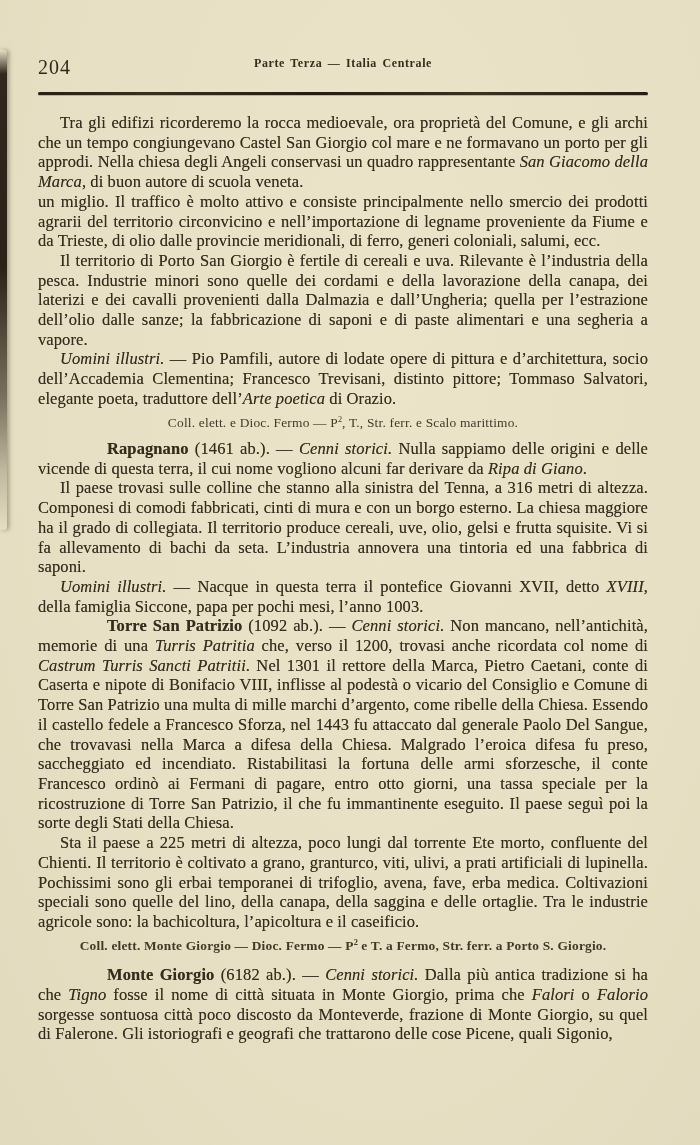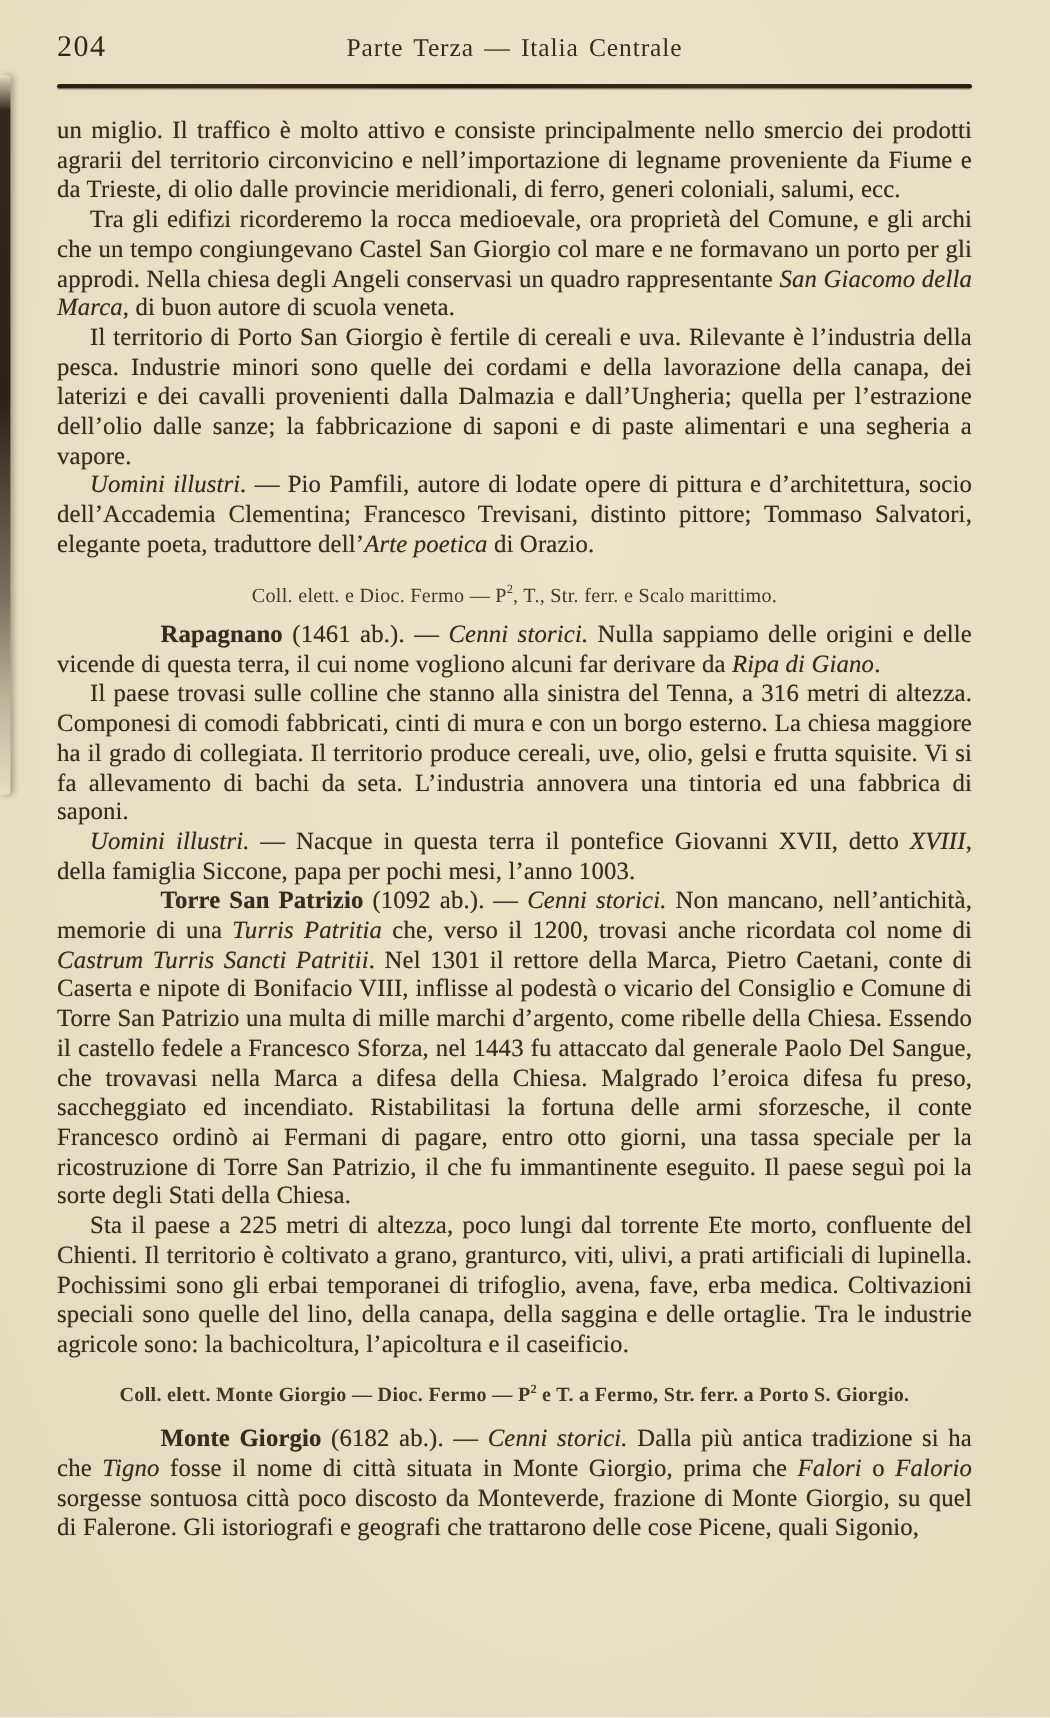--- a/index.html
+++ b/index.html
@@ -18,71 +18,72 @@
       rgba(24,15,6,.88) 5%,
       rgba(28,18,8,.92) 45%,
       rgba(30,20,9,.55) 72%,
       rgba(30,20,9,.18) 88%,
       rgba(30,20,9,0) 100%);
     box-shadow:2px 0 4px rgba(40,26,10,.35);
     border-radius:0 3px 3px 0;
   }
   .inner{position:absolute;left:38px;top:0;width:610px;}
   header{
-    display:flex;align-items:center;
-    padding-top:20px;
+    display:flex;align-items:flex-start;
+    padding-top:56px;
     position:relative;
   }
   .pagenum{font-size:20px;letter-spacing:1px;color:#32281a;}
   .runtitle{
     position:absolute;left:0;right:0;text-align:center;
-    font-size:17px;letter-spacing:.6px;color:#372d1f;
+    font-size:12px;letter-spacing:.6px;color:#372d1f;
     word-spacing:2px;
+    font-weight:bold;
   }
   .rule{
     margin-top:13px;height:3px;border-radius:2px;
     background:linear-gradient(to right,#2a2012,#3a2e1c 18%,#261d10 45%,#39301e 72%,#271e11 100%);
     box-shadow:0 1px 0 rgba(56,44,24,.25);
   }
   main{display:block;padding-top:18px;}
   p{margin:0;text-align:justify;}
   p.para{
     font-size:16.5px;line-height:19.7px;
     letter-spacing:.1px;
     color:#362c1e;
     text-shadow:0 0 .5px rgba(54,44,30,.55);
   }
   p.indent{text-indent:22px;}
   p.note{
     text-align:center;
     font-size:13.4px;line-height:16.5px;
     color:#43382706;
     color:#433827;
-    margin:16px 0 8px 0;
+    margin:6px 0 8px 0;
     letter-spacing:.2px;
   }
   p.note.lastnote{margin-bottom:11px;font-weight:bold;}
   .it{font-style:italic;}
   .bd{font-weight:bold;margin-left:47px;}
   sup{font-size:.62em;line-height:0;vertical-align:super;letter-spacing:0;}
 </style>
 </head>
 <body>
 
 <div class="page">
   <div class="gutter"></div>
   <div class="inner">
     <header>
       <span class="pagenum">204</span>
       <span class="runtitle">Parte Terza — Italia Centrale</span>
     </header>
     <div class="rule"></div>
     <main id="body">
+        <p class="para indent"><span>Tra gli edifizi ricorderemo la rocca medioevale, ora proprietà del Comune, e gli archi che un tempo congiungevano Castel San Giorgio col mare e ne formavano un porto per gli approdi. Nella chiesa degli Angeli conservasi un quadro rappresentante </span><span class="it">San Giacomo della Marca</span><span>, di buon autore di scuola veneta.</span></p>
         <p class="para"><span>un miglio. Il traffico è molto attivo e consiste principalmente nello smercio dei prodotti agrarii del territorio circonvicino e nell’importazione di legname proveniente da Fiume e da Trieste, di olio dalle provincie meridionali, di ferro, generi coloniali, salumi, ecc.</span></p>
-        <p class="para indent"><span>Tra gli edifizi ricorderemo la rocca medioevale, ora proprietà del Comune, e gli archi che un tempo congiungevano Castel San Giorgio col mare e ne formavano un porto per gli approdi. Nella chiesa degli Angeli conservasi un quadro rappresentante </span><span class="it">San Giacomo della Marca</span><span>, di buon autore di scuola veneta.</span></p>
         <p class="para indent"><span>Il territorio di Porto San Giorgio è fertile di cereali e uva. Rilevante è l’industria della pesca. Industrie minori sono quelle dei cordami e della lavorazione della canapa, dei laterizi e dei cavalli provenienti dalla Dalmazia e dall’Ungheria; quella per l’estrazione dell’olio dalle sanze; la fabbricazione di saponi e di paste alimentari e una segheria a vapore.</span></p>
         <p class="para indent"><span class="it">Uomini illustri.</span><span> — Pio Pamfili, autore di lodate opere di pittura e d’architettura, socio dell’Accademia Clementina; Francesco Trevisani, distinto pittore; Tommaso Salvatori, elegante poeta, traduttore dell’</span><span class="it">Arte poetica</span><span> di Orazio.</span></p>
         <p class="note"><span>Coll. elett. e Dioc. Fermo — P</span><sup>2</sup><span>, T., Str. ferr. e Scalo marittimo.</span></p>
         <p class="para indent"><span class="bd">Rapagnano</span><span> (1461 ab.). — </span><span class="it">Cenni storici.</span><span> Nulla sappiamo delle origini e delle vicende di questa terra, il cui nome vogliono alcuni far derivare da </span><span class="it">Ripa di Giano</span><span>.</span></p>
         <p class="para indent"><span>Il paese trovasi sulle colline che stanno alla sinistra del Tenna, a 316 metri di altezza. Componesi di comodi fabbricati, cinti di mura e con un borgo esterno. La chiesa maggiore ha il grado di collegiata. Il territorio produce cereali, uve, olio, gelsi e frutta squisite. Vi si fa allevamento di bachi da seta. L’industria annovera una tintoria ed una fabbrica di saponi.</span></p>
         <p class="para indent"><span class="it">Uomini illustri.</span><span> — Nacque in questa terra il pontefice Giovanni XVII, detto </span><span class="it">XVIII</span><span>, della famiglia Siccone, papa per pochi mesi, l’anno 1003.</span></p>
         <p class="para indent"><span class="bd">Torre San Patrizio</span><span> (1092 ab.). — </span><span class="it">Cenni storici.</span><span> Non mancano, nell’antichità, memorie di una </span><span class="it">Turris Patritia</span><span> che, verso il 1200, trovasi anche ricordata col nome di </span><span class="it">Castrum Turris Sancti Patritii</span><span>. Nel 1301 il rettore della Marca, Pietro Caetani, conte di Caserta e nipote di Bonifacio VIII, inflisse al podestà o vicario del Consiglio e Comune di Torre San Patrizio una multa di mille marchi d’argento, come ribelle della Chiesa. Essendo il castello fedele a Francesco Sforza, nel 1443 fu attaccato dal generale Paolo Del Sangue, che trovavasi nella Marca a difesa della Chiesa. Malgrado l’eroica difesa fu preso, saccheggiato ed incendiato. Ristabilitasi la fortuna delle armi sforzesche, il conte Francesco ordinò ai Fermani di pagare, entro otto giorni, una tassa speciale per la ricostruzione di Torre San Patrizio, il che fu immantinente eseguito. Il paese seguì poi la sorte degli Stati della Chiesa.</span></p>
         <p class="para indent"><span>Sta il paese a 225 metri di altezza, poco lungi dal torrente Ete morto, confluente del Chienti. Il territorio è coltivato a grano, granturco, viti, ulivi, a prati artificiali di lupinella. Pochissimi sono gli erbai temporanei di trifoglio, avena, fave, erba medica. Coltivazioni speciali sono quelle del lino, della canapa, della saggina e delle ortaglie. Tra le industrie agricole sono: la bachicoltura, l’apicoltura e il caseificio.</span></p>
         <p class="note lastnote"><span>Coll. elett. Monte Giorgio — Dioc. Fermo — P</span><sup>2</sup><span> e T. a Fermo, Str. ferr. a Porto S. Giorgio.</span></p>
         <p class="para indent"><span class="bd">Monte Giorgio</span><span> (6182 ab.). — </span><span class="it">Cenni storici.</span><span> Dalla più antica tradizione si ha che </span><span class="it">Tigno</span><span> fosse il nome di città situata in Monte Giorgio, prima che </span><span class="it">Falori</span><span> o </span><span class="it">Falorio</span><span> sorgesse sontuosa città poco discosto da Monteverde, frazione di Monte Giorgio, su quel di Falerone. Gli istoriografi e geografi che trattarono delle cose Picene, quali Sigonio,</span></p>

